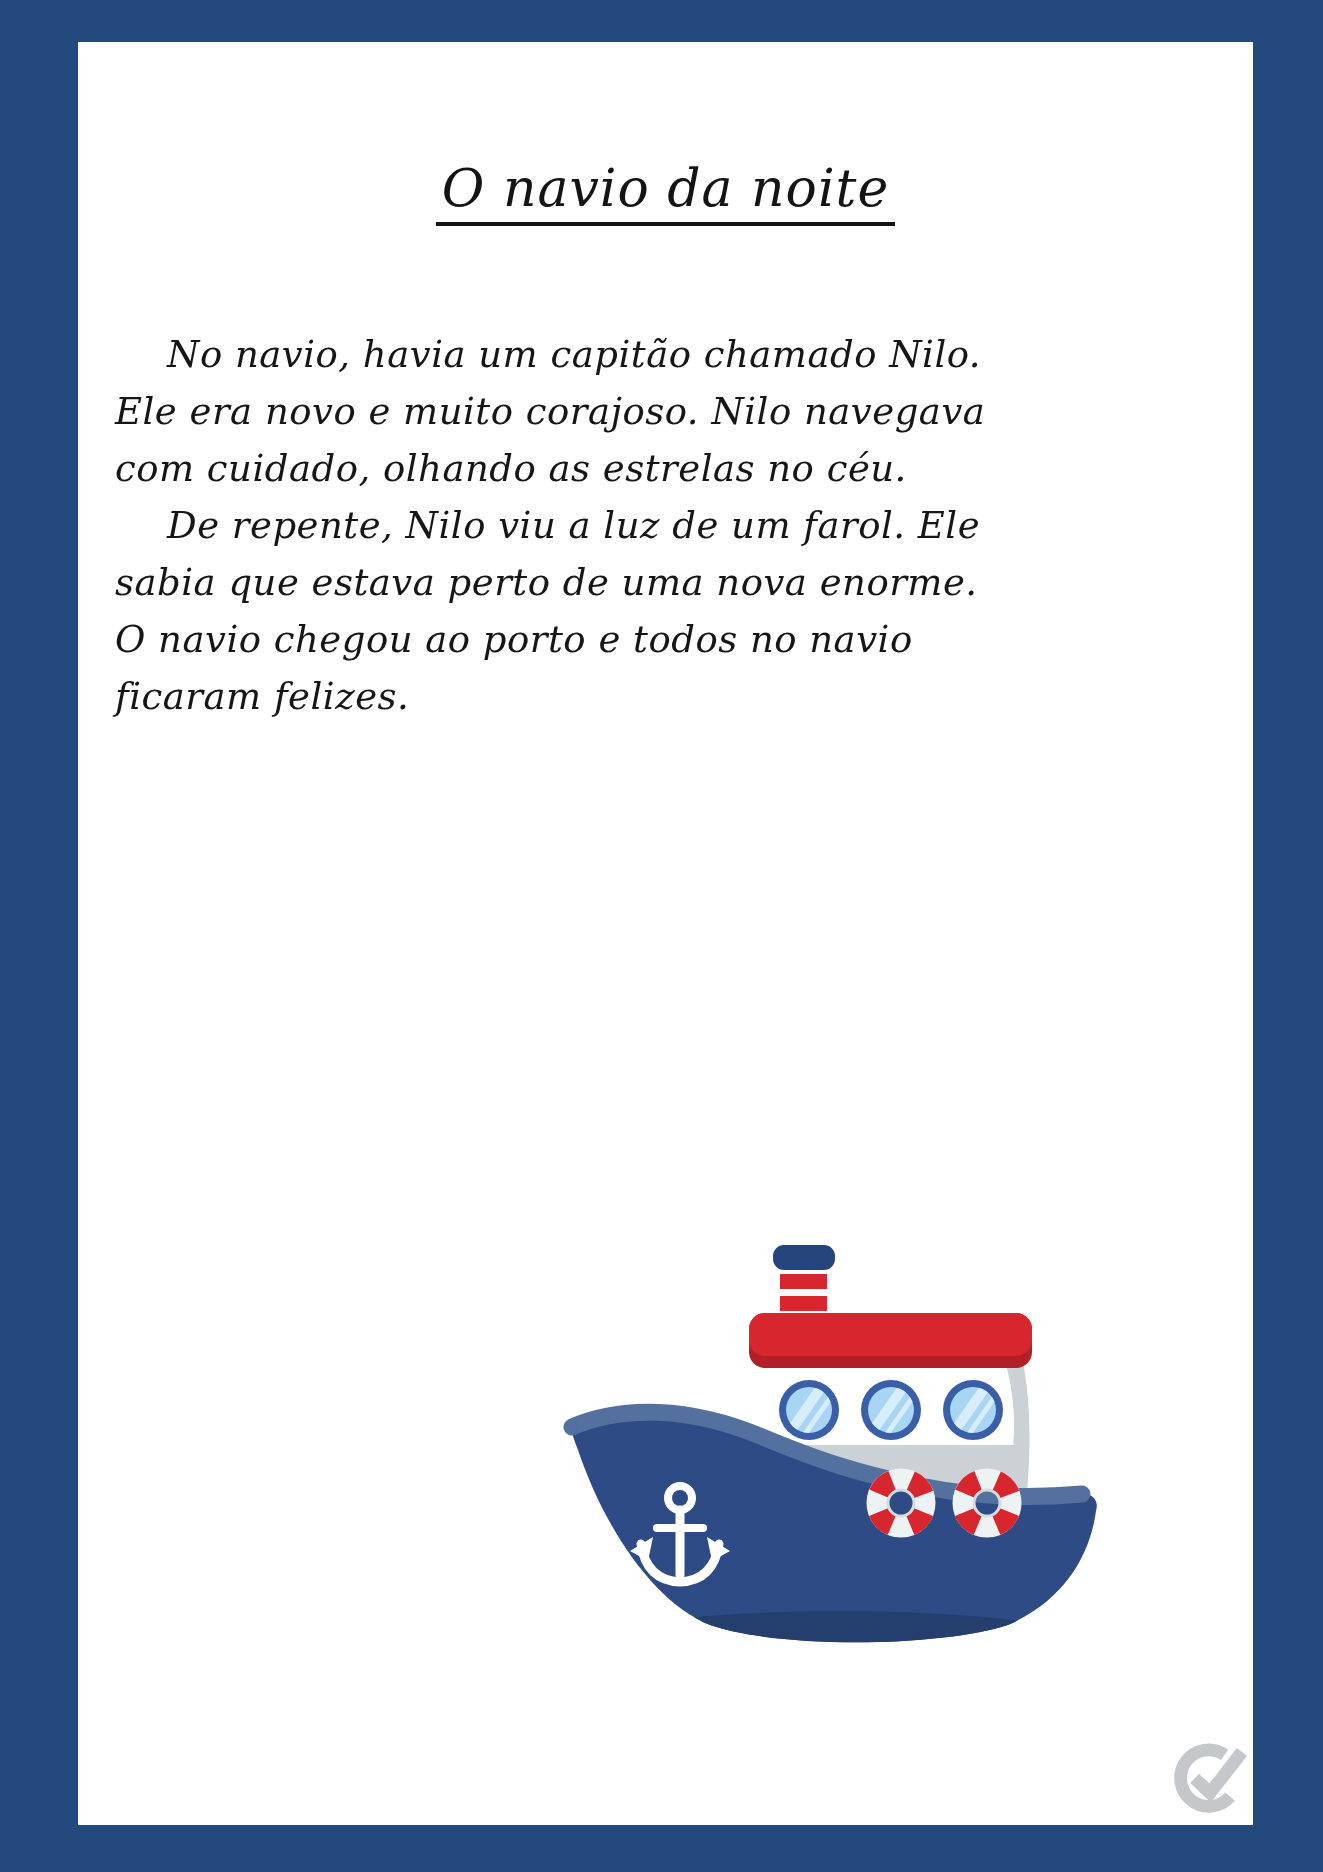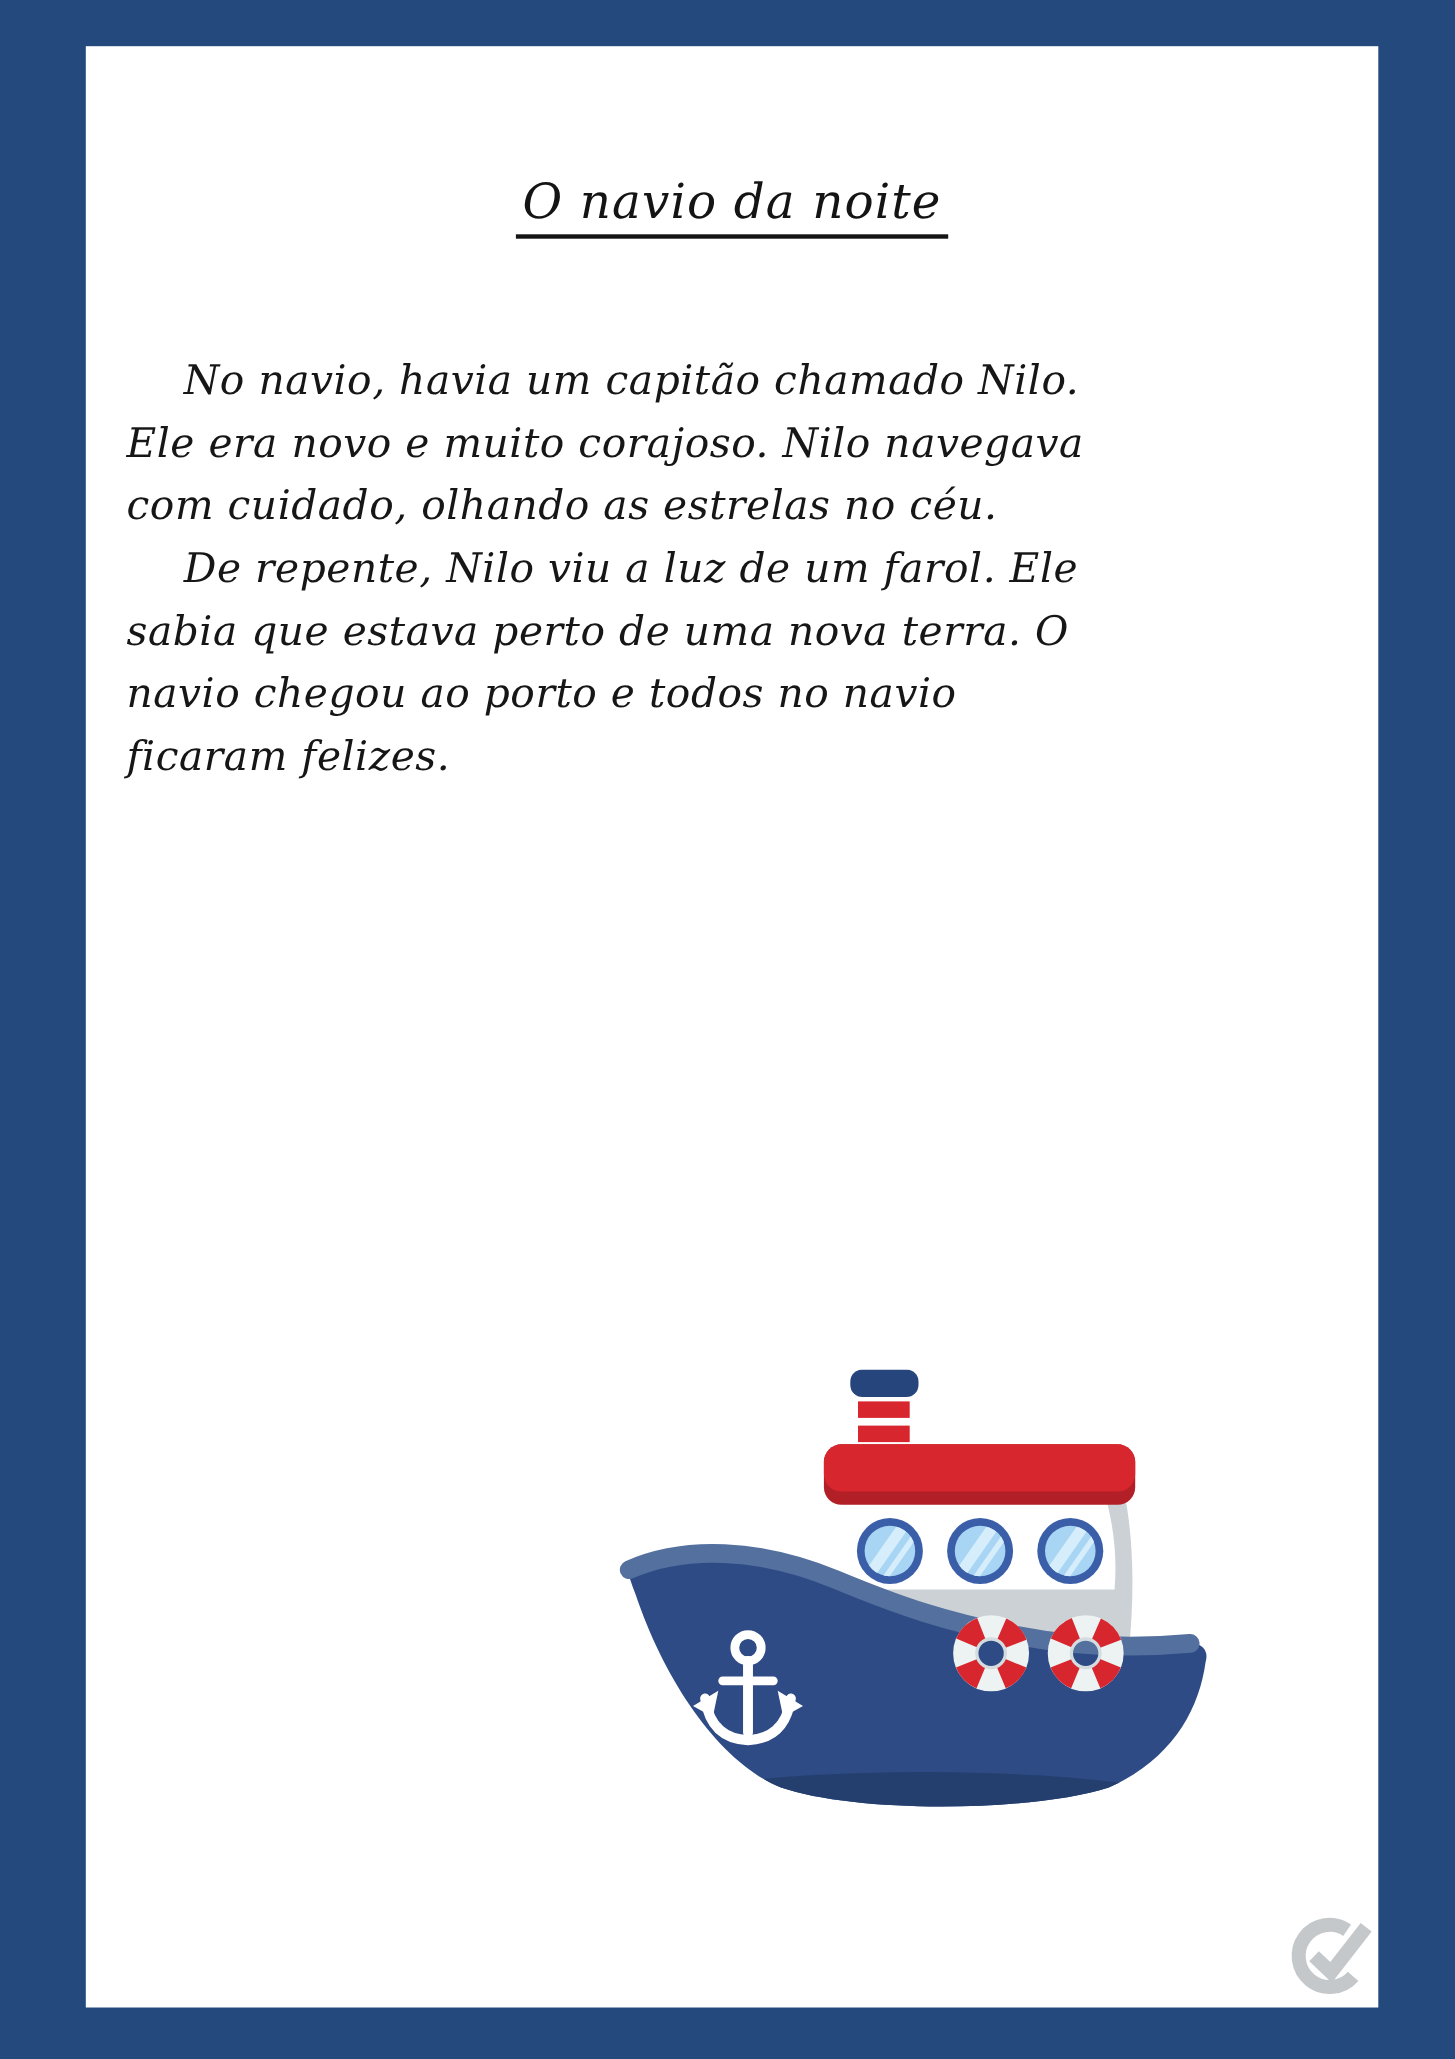--- a/index.html
+++ b/index.html
@@ -19,21 +19,21 @@
     width:1175px; height:1783px;
     background:#ffffff;
   }
   .title-wrap {
     margin-top:116px;
     text-align:center;
   }
   .title {
     display:inline-block;
     font-style:italic;
-    font-size:44px;
+    font-size:52px;
     letter-spacing:1px;
     color:#141414;
     border-bottom:4px solid #141414;
     padding:0 6px 4px 6px;
   }
   .story {
     margin:100px 0 0 37px;
     width:905px;
     color:#161616;
     font-style:italic;
@@ -58,21 +58,21 @@
 
 <div class="frame" style="background:#24497c;">
   <div class="page">
 
     <div class="title-wrap">
       <span class="title">O navio da noite</span>
     </div>
 
     <div class="story">
       <p>No navio, havia um capitão chamado Nilo. Ele era novo e muito corajoso. Nilo navegava com cuidado, olhando as estrelas no céu.</p>
-      <p>De repente, Nilo viu a luz de um farol. Ele sabia que estava perto de uma nova terra. O navio chegou ao porto e todos no navio ficaram felizes.</p>
+      <p>De repente, Nilo viu a luz de um farol. Ele sabia que estava perto de uma nova enorme. O navio chegou ao porto e todos no navio ficaram felizes.</p>
     </div>
 
     <svg class="boat" viewBox="0 0 540 400">
       <defs>
         <clipPath id="hullClip">
           <path d="M 10 180 C 60 158 130 160 200 190 C 260 215 300 228 360 240 C 420 252 480 252 524 248 Q 540 252 536 266 C 530 310 505 355 448 380 C 380 402 220 404 150 380 C 95 358 45 285 18 205 Q 12 190 10 180 Z"></path>
         </clipPath>
         <clipPath id="ph1">
             <circle cx="249" cy="165" r="23"></circle>
           </clipPath>

